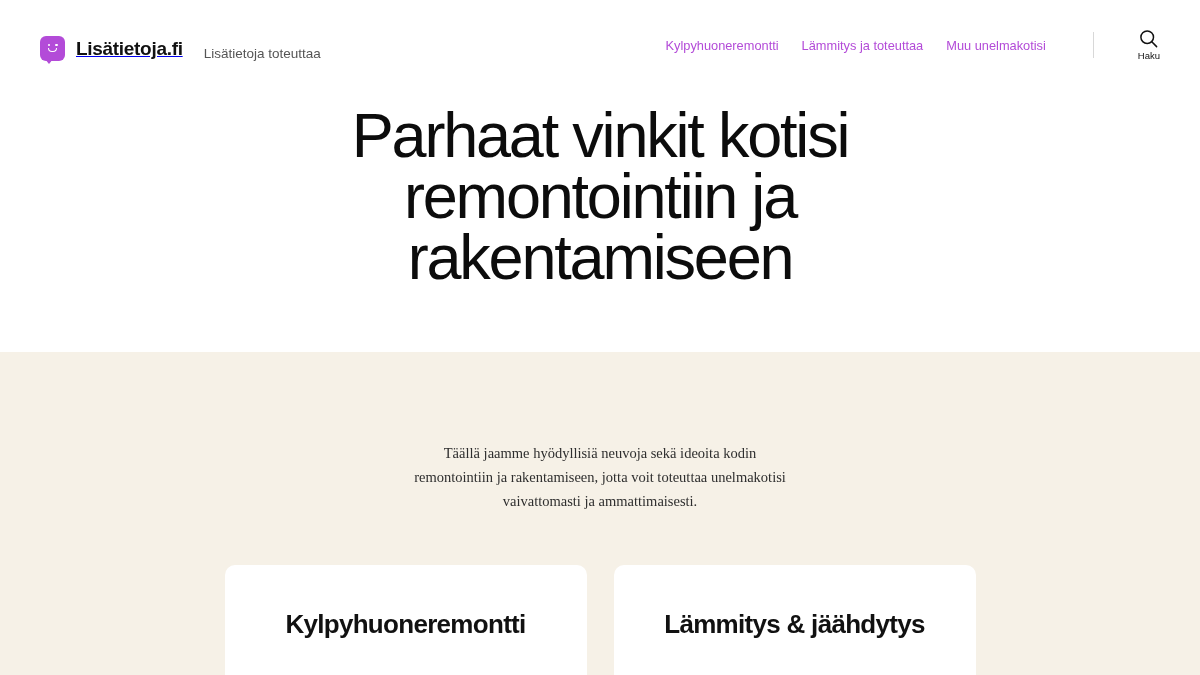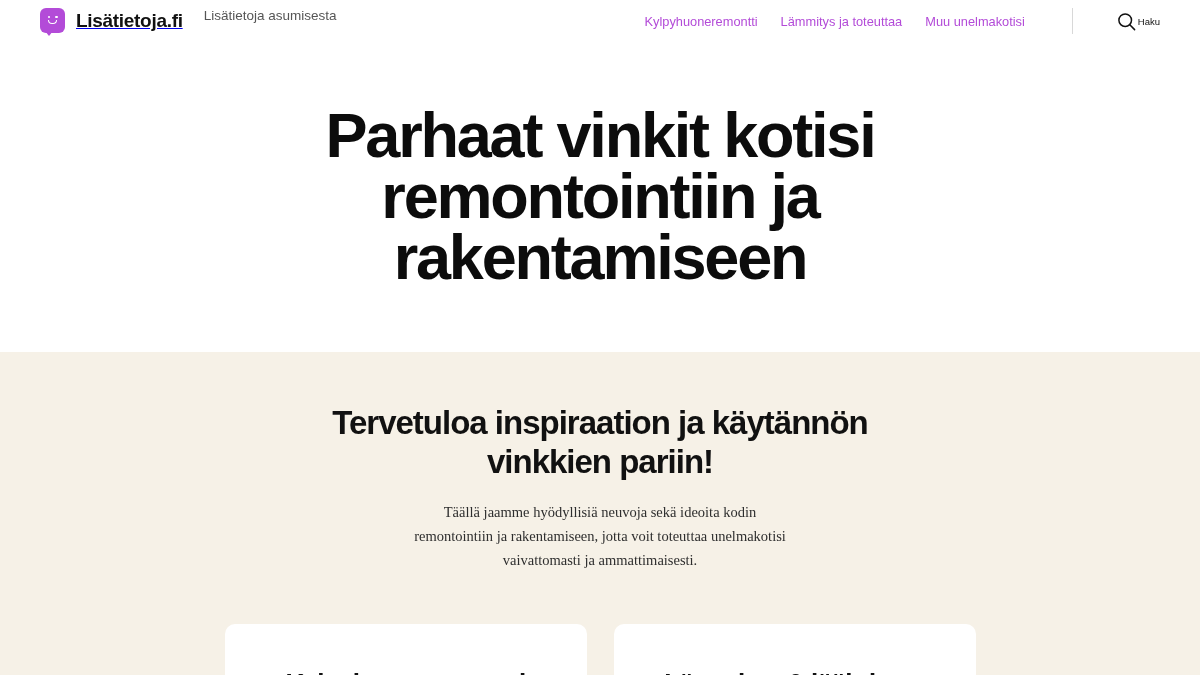--- a/index.html
+++ b/index.html
@@ -18,21 +18,21 @@
     height: 675px;
     position: relative;
     overflow: hidden;
     background: #ffffff;
   }
 
   
   header.site-header {
     height: 61px;
     display: flex;
-    align-items: flex-start;
+    align-items: flex-end;
     padding: 8px 40px 0 40px;
     background: #ffffff;
     position: relative;
   }
 
   .brand-block {
     display: flex;
     align-items: center;
     gap: 11px;
   }
@@ -115,40 +115,41 @@
 
   .nav-divider {
     width: 1px;
     height: 26px;
     background: #d8d8d8;
     margin: 0 21px 0 24px;
   }
 
   .search-block {
     display: flex;
+    flex-direction: column;
     align-items: center;
     gap: 2px;
     cursor: pointer;
   }
   .search-block svg { display: block; }
   .search-label {
     font-size: 9.5px;
     color: #111111;
   }
 
   
   .hero {
     background: #ffffff;
     padding: 44px 0 64px 0;
     text-align: center;
   }
   .hero h1 {
     font-size: 63px;
     line-height: 0.97;
-    font-weight: 700;
+    font-weight: 400;
     color: #0c0c0c;
     letter-spacing: -2.2px;
     max-width: 760px;
     margin: 0 auto;
   }
 
   
   .cream {
     background: #f6f1e7;
     padding-top: 52px;
@@ -162,21 +163,21 @@
     margin: 0 auto;
   }
   .intro h2 {
     font-size: 33px;
     line-height: 1.16;
     font-weight: 800;
     color: #111111;
     letter-spacing: -1px;
   }
   .intro p {
-    margin-top: 20px;
+    margin-top: 38px;
     font-family: "Liberation Serif", serif;
     font-size: 14.5px;
     line-height: 1.65;
     color: #2e2e2e;
     max-width: 380px;
     margin-left: auto;
     margin-right: auto;
   }
 
   .cards {
@@ -215,21 +216,21 @@
         <span class="face">
           <span class="eye l"></span>
           <span class="eye r"></span>
           <span class="smile"></span>
         </span>
         <span class="tail"></span>
       </span>
       <span class="logo-text">Lisätietoja.fi</span>
     </a>
 
-    <span class="tagline">Lisätietoja asumisesta</span>
+    <span class="tagline">Lisätietoja toteuttaa</span>
 
     <nav class="main-nav">
       <a href="#">Kylpyhuoneremontti</a>
       <a href="#">Lämmitys ja toteuttaa</a>
       <a href="#">Muu unelmakotisi</a>
 
       <span class="nav-divider"></span>
 
       <span class="search-block">
         <span>
@@ -244,21 +245,20 @@
 
   </header>
 
   <section class="hero">
     <h1>Parhaat vinkit kotisi remontointiin ja rakentamiseen</h1>
   </section>
 
   <section class="cream">
 
     <div class="intro">
-      <h2>Tervetuloa inspiraation ja käytännön vinkkien pariin!</h2>
       <p>Täällä jaamme hyödyllisiä neuvoja sekä ideoita kodin remontointiin ja rakentamiseen, jotta voit toteuttaa unelmakotisi vaivattomasti ja ammattimaisesti.</p>
     </div>
 
     <div class="cards">
       <div class="card">
         <h3>Kylpyhuoneremontti</h3>
       </div>
       <div class="card">
         <h3>Lämmitys &amp; jäähdytys</h3>
       </div>

